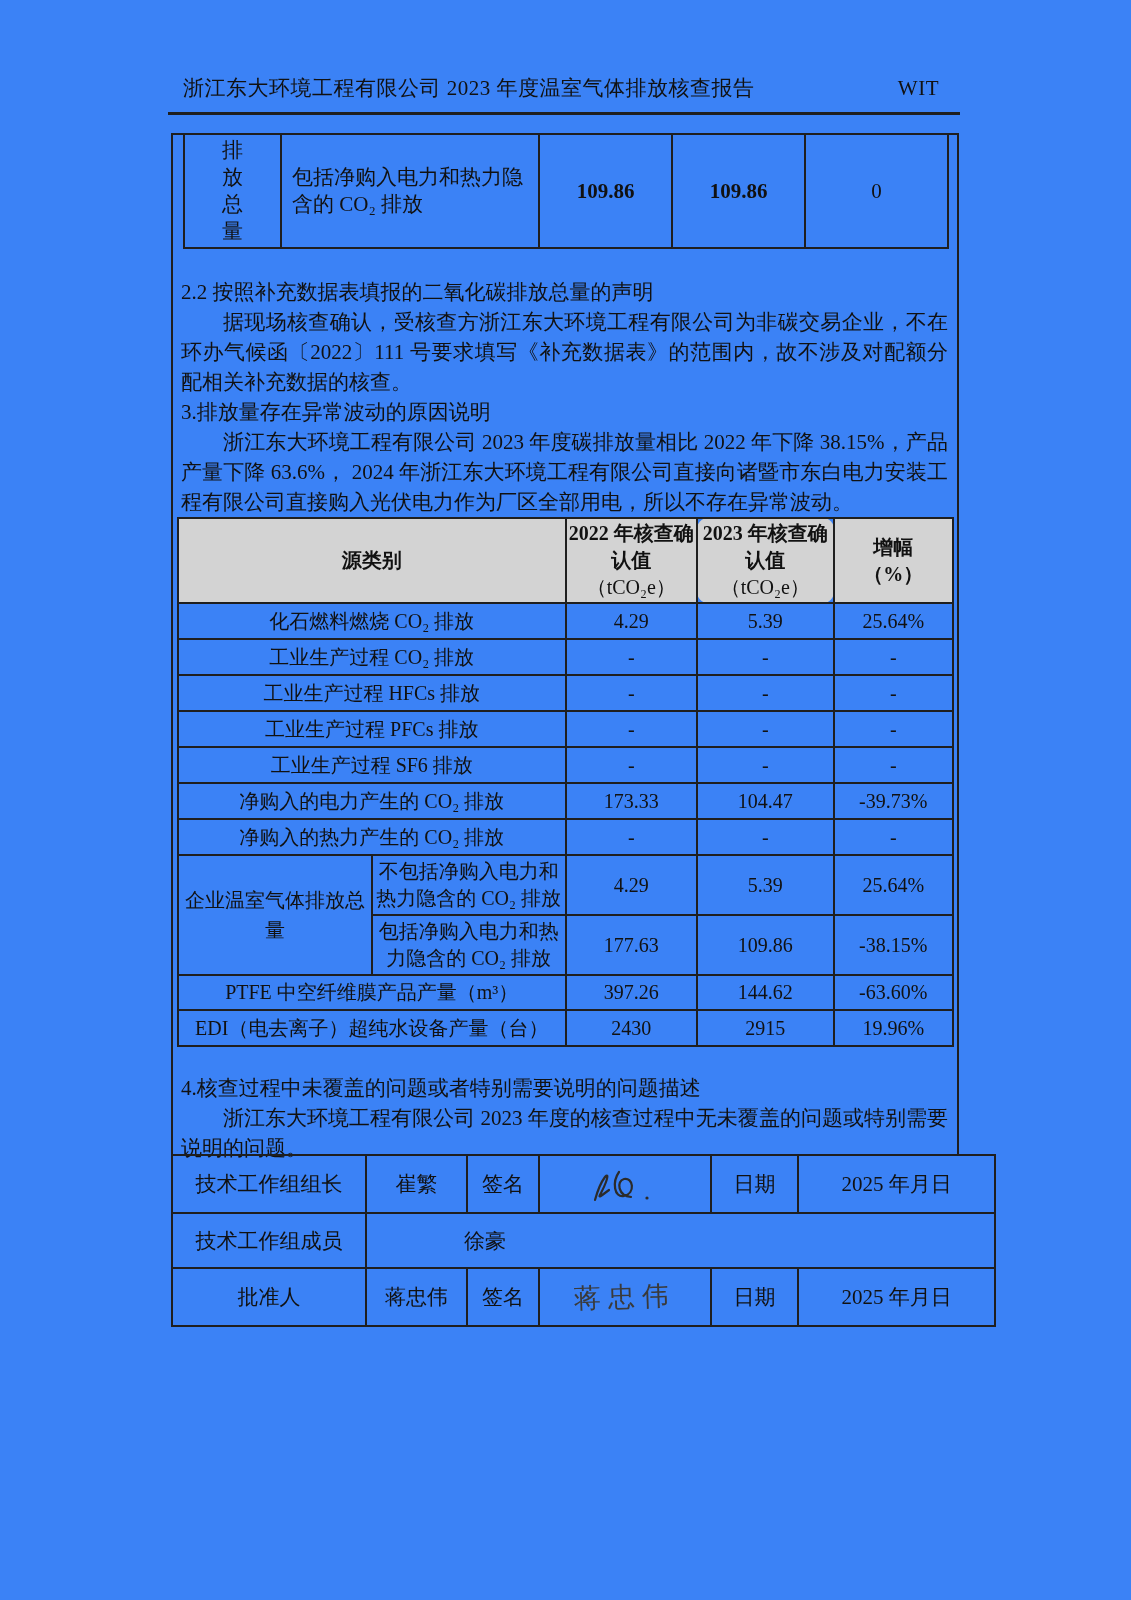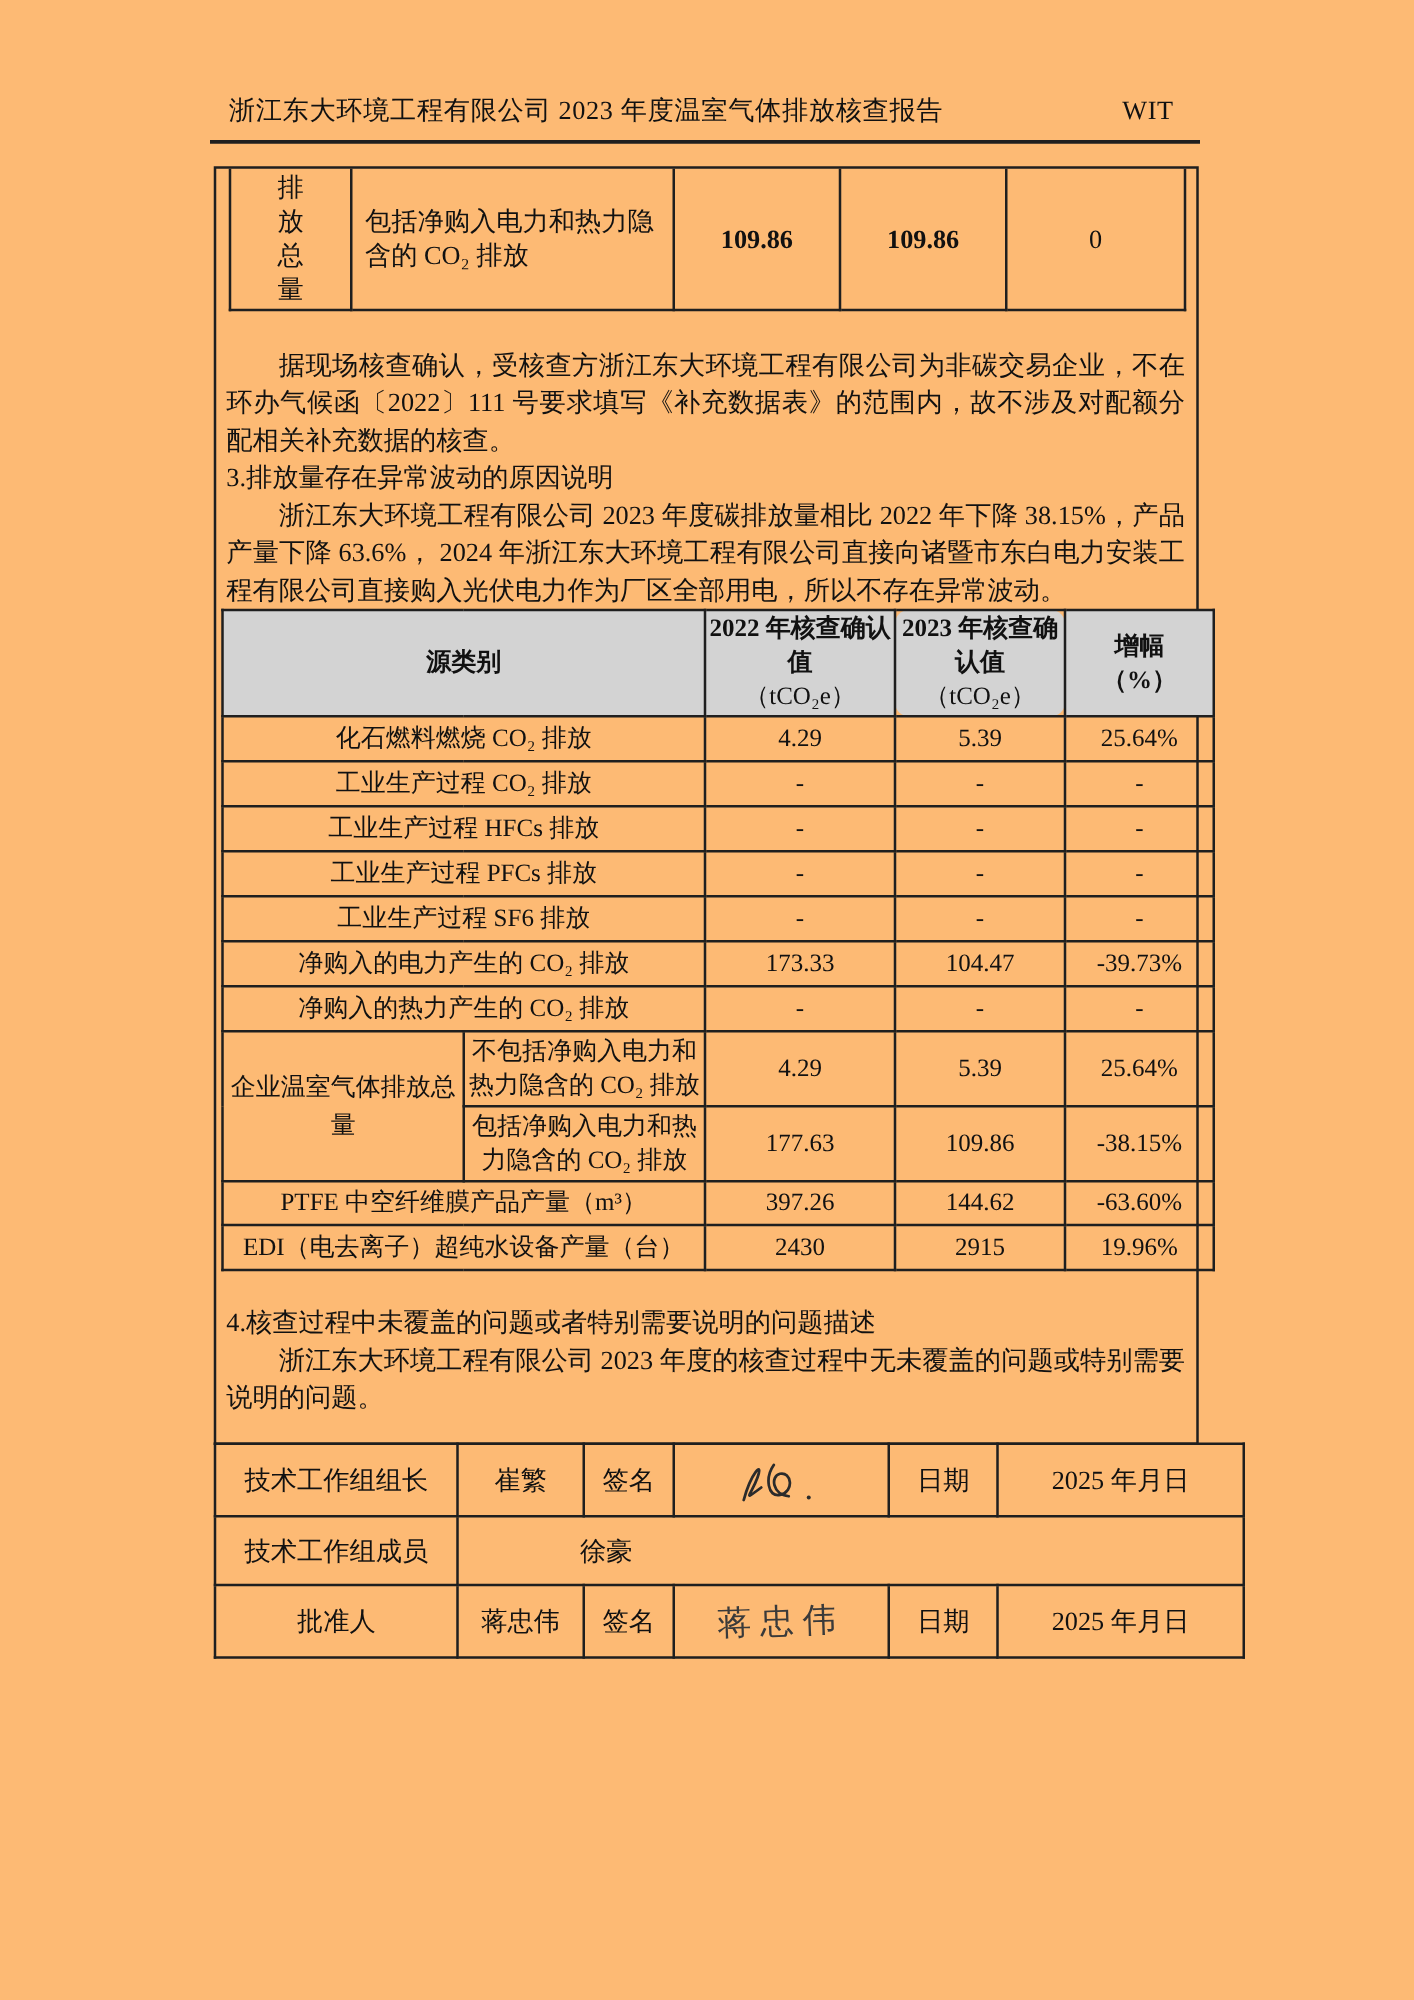--- a/index.html
+++ b/index.html
@@ -1,20 +1,20 @@
 <!DOCTYPE html>
 <html><head>
 <meta charset="utf-8">
 <style>
   * { margin: 0; padding: 0; box-sizing: border-box; }
   body { background: #ffffff; }
   .page {
     position: relative;
     width: 1131px; height: 1600px;
-    background: #fdba74;
+    background: #3b82f6;
     font-family: "Liberation Serif", "DejaVu Serif", serif;
     color: #111111;
     overflow: hidden;
   }
   
   .pg-header {
     position: absolute; left: 183px; top: 74px; width: 756px;
     display: flex; justify-content: space-between; align-items: baseline;
     font-size: 21px; letter-spacing: 0.5px;
   }
@@ -49,21 +49,21 @@
   .para { text-indent: 42px; text-align: justify; }
   
   .cmp-table {
     width: 777px; margin: 0 0 0 4px;
     border-collapse: collapse; table-layout: fixed;
     font-size: 20px; line-height: 27px;
   }
   .cmp-table td, .cmp-table th { border: 2px solid #1f1f1f; vertical-align: middle; text-align: center; padding: 1px 2px; }
   .cmp-table th { background: #d3d3d3; font-weight: bold; }
   .cmp-table .unit { font-weight: normal; }
-  .col-src { width: 386px; } .col-22 { width: 152px; } .col-23 { width: 136px; border-radius: 11px; } .col-ch { width: 119px; }
+  .col-src { width: 386px; } .col-22 { width: 131px; } .col-23 { width: 136px; border-radius: 11px; } .col-ch { width: 119px; }
   .row-h { height: 81px; } .row-s td { height: 36px; border-radius: 14px; } .row-t td { height: 60px; }
   .row-ptfe td { height: 35px; }
   .grp-label { line-height: 30px; padding: 2px 12px; }
   .grp-desc { text-align: left; padding: 2px 4px 2px 10px; }
   
   .sig-table {
     position: absolute; left: 171px; top: 1154px;
     width: 789px; border-collapse: collapse; table-layout: fixed;
     font-size: 21px;
   }
@@ -98,20 +98,21 @@
         <td class="frag-label">排放总量</td>
         <td class="frag-desc">包括净购入电力和热力隐含的 CO₂ 排放</td>
         <td class="frag-num c2022">109.86</td>
         <td class="frag-num c2023">109.86</td>
         <td class="frag-zero">0</td>
       </tr>
     </tbody>
       </table>
 
     <div class="narrative">
+      <div class="sec-heading">2.2 按照补充数据表填报的二氧化碳排放总量的声明</div>
       <div class="para">据现场核查确认，受核查方浙江东大环境工程有限公司为非碳交易企业，不在环办气候函〔2022〕111 号要求填写《补充数据表》的范围内，故不涉及对配额分配相关补充数据的核查。</div>
       <div class="sec-heading">3.排放量存在异常波动的原因说明</div>
       <div class="para">浙江东大环境工程有限公司 2023 年度碳排放量相比 2022 年下降 38.15%，产品产量下降 63.6%， 2024 年浙江东大环境工程有限公司直接向诸暨市东白电力安装工程有限公司直接购入光伏电力作为厂区全部用电，所以不存在异常波动。</div>
     </div>
 
     <table class="cmp-table">
       <tbody>
           <tr class="row-h">
         <th class="col-src" colspan="2">源类别</th>
         <th class="col-22">

